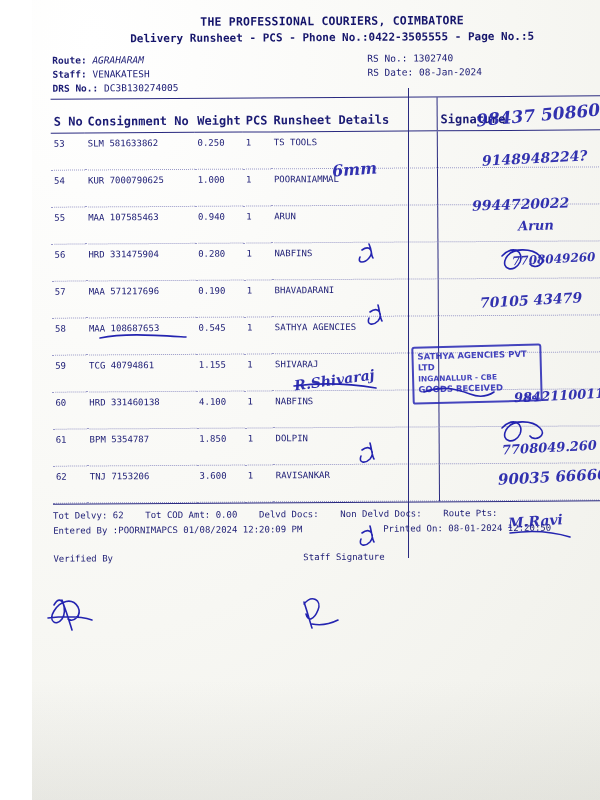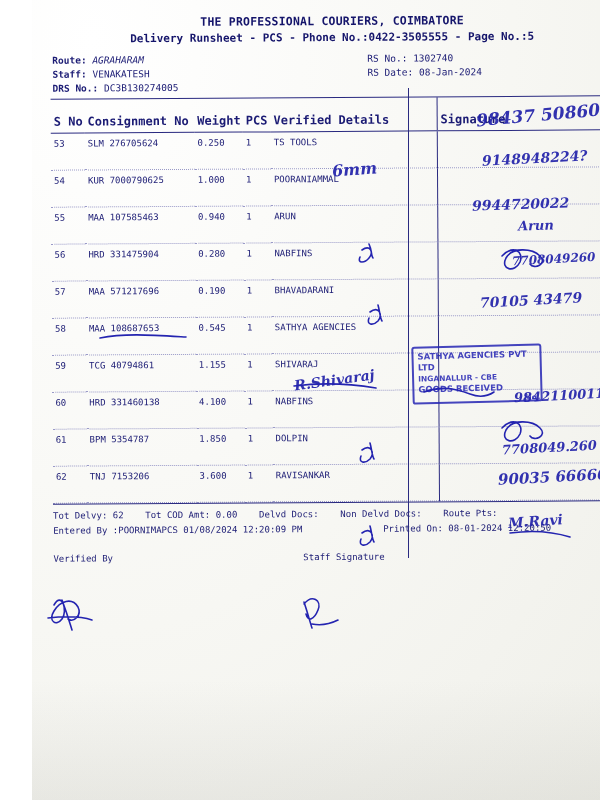--- a/index.html
+++ b/index.html
@@ -199,28 +199,28 @@
 
     <div class="rule"></div>
 
     <table class="grid">
       <thead>
         <tr>
           <th class="c-sno">S No</th>
           <th class="c-cn">Consignment No</th>
           <th class="c-wt">Weight</th>
           <th class="c-pcs">PCS</th>
-          <th class="c-cons">Verified Details</th>
+          <th class="c-cons">Runsheet Details</th>
           <th class="c-sig">Signature</th>
         </tr>
       </thead>
       <tbody>
         <tr>
           <td class="c-sno">53</td>
-          <td class="c-cn">SLM 276705624</td>
+          <td class="c-cn">SLM 581633862</td>
           <td class="c-wt">0.250</td>
           <td class="c-pcs">1</td>
           <td class="c-cons">TS TOOLS</td>
           <td class="c-sig"></td>
         </tr>
         <tr>
           <td class="c-sno">54</td>
           <td class="c-cn">KUR 7000790625</td>
           <td class="c-wt">1.000</td>
           <td class="c-pcs">1</td>

